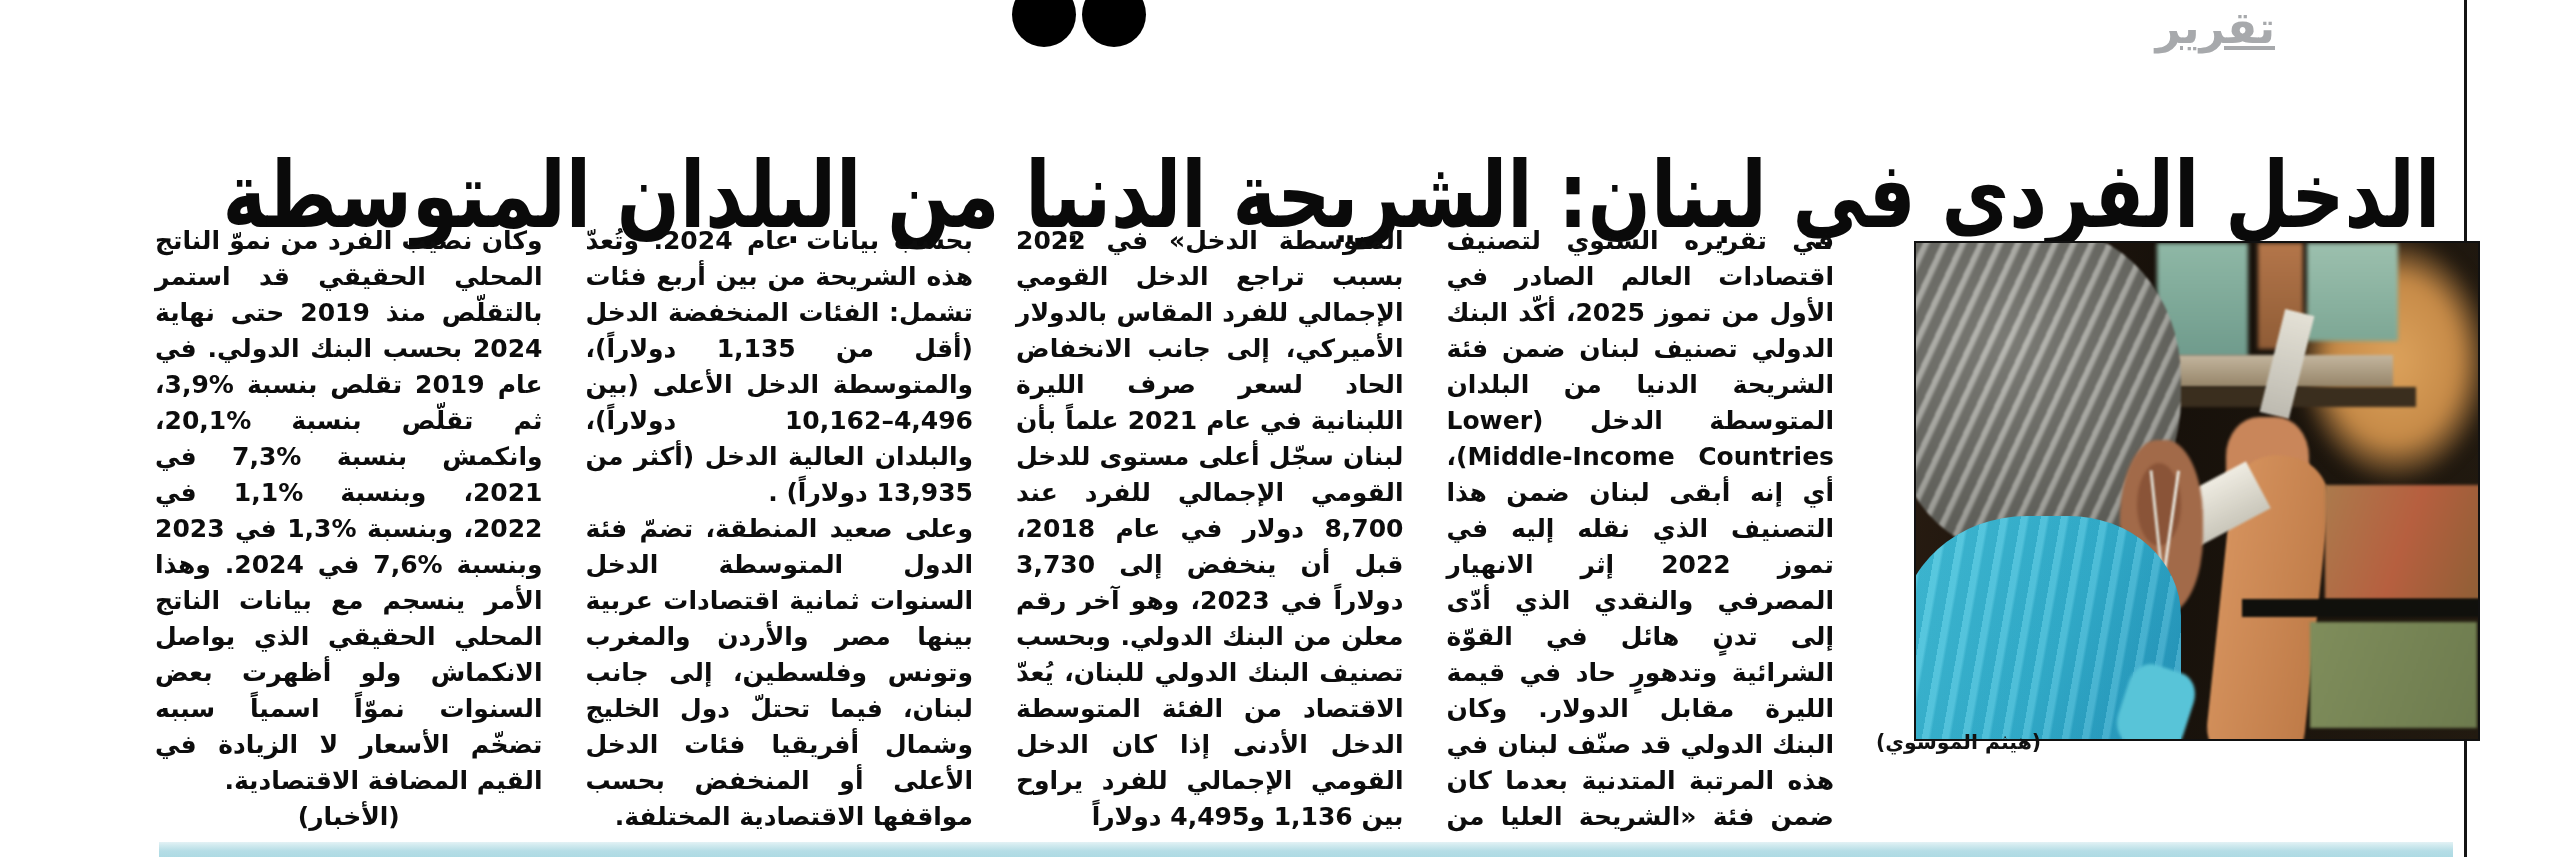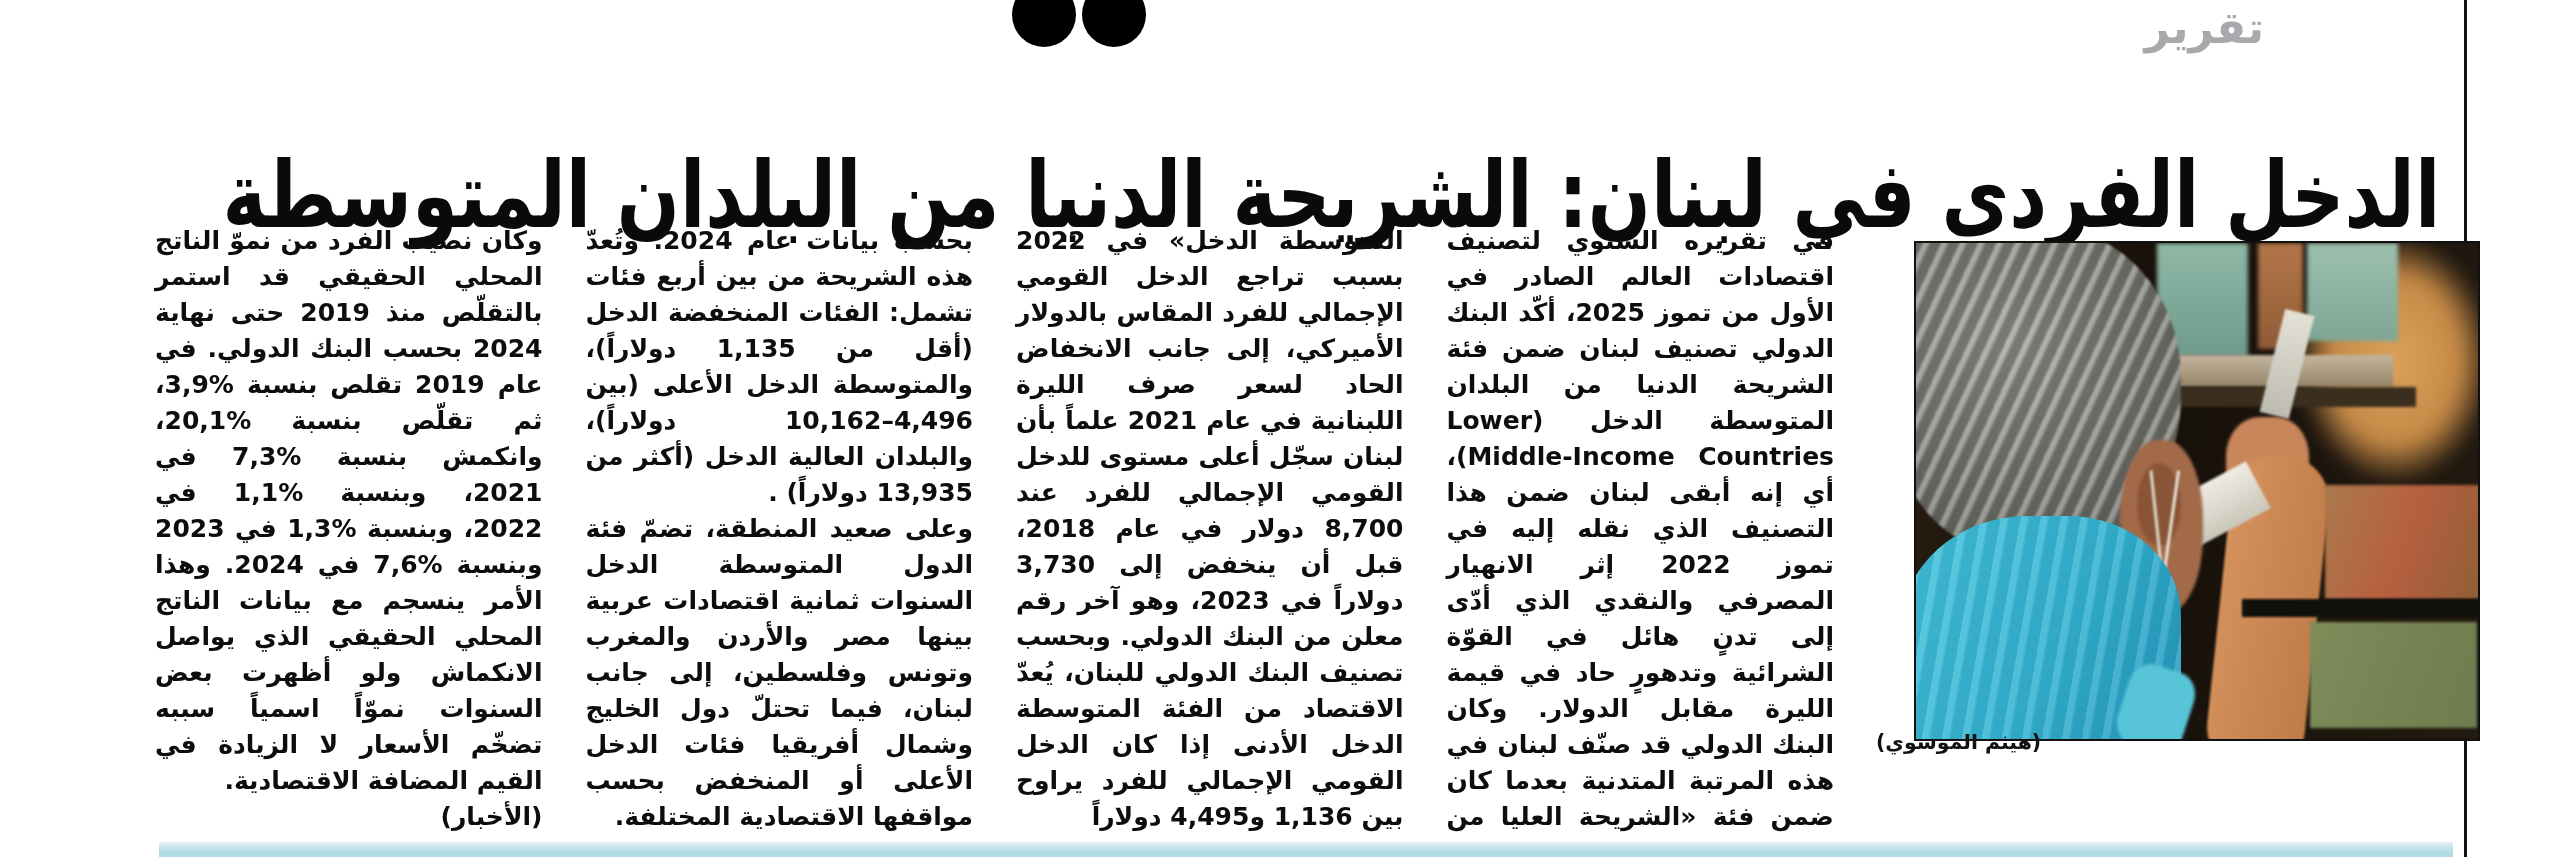--- a/index.html
+++ b/index.html
@@ -3,34 +3,34 @@
 <meta charset="utf-8">
 <style>
   html,body{margin:0;padding:0;background:#ffffff;}
   .page{position:relative;width:2576px;height:857px;background:#fff;overflow:hidden;
         font-family:"DejaVu Sans", sans-serif;direction:rtl;}
   
   .dots{position:absolute;top:-18px;left:1012px;width:133px;height:67px;}
   .dot{position:absolute;top:0;width:64px;height:65px;border-radius:50%;background:#000;}
   .dot.d1{left:0;} .dot.d2{left:70px;}
   
-  .section-label{position:absolute;top:1.5px;right:312px;font-size:44px;font-weight:bold;
-        color:#a7a9ac;letter-spacing:-0.8px;}
+  .section-label{position:absolute;top:1.5px;right:301px;font-size:44px;font-weight:bold;
+        color:#a7a9ac;letter-spacing:-0.8px;text-decoration:underline;}
   
   .headline{position:absolute;top:85px;right:136px;font-size:88px;font-weight:bold;
         color:#0a0a0a;white-space:nowrap;transform:scaleX(0.84) scaleY(1.04);
         transform-origin:right center;letter-spacing:-1.5px;}
   
   .right-rule{position:absolute;top:0;left:2464px;width:3px;height:857px;background:#141414;}
   
   .columns{position:absolute;top:223px;right:742px;width:1679px;display:flex;gap:43px;}
   .col{width:388px;font-size:25px;line-height:36px;text-align:justify;color:#0d0d0d;
        font-weight:bold;}
   .col p{margin:0;}
-  .article-credit{display:block;text-align:right;margin-top:0;}
+  .article-credit{display:block;text-align:center;margin-top:0;}
   
   .photo{position:absolute;top:229px;left:1874px;width:566px;height:500px;border:2.3px solid #111;
          box-sizing:border-box;overflow:hidden;background:linear-gradient(100deg,#2a1d12 0%,#16100a 40%,#221a10 100%);}
   .ph{position:absolute;}
   .ph-tanblur{right:-15px;top:-7.6px;width:197px;height:250px;border-radius:40%;
       background:radial-gradient(closest-side,#dca25c,#c68a47 65%,rgba(120,80,40,0));filter:blur(7.6px);}
   .ph-note-a{left:241px;top:0;width:91px;height:114px;background:linear-gradient(#8fb8a6,#6f9b8c);filter:blur(2.3px);}
   .ph-note-b{left:342px;top:0;width:45px;height:106px;background:linear-gradient(#b4764a,#8f5c36);filter:blur(2.3px);}
   .ph-note-c{left:391px;top:0;width:91px;height:98px;background:linear-gradient(#9cc0ae,#7da795);filter:blur(2.3px);}
   .ph-rail{left:227px;top:112px;width:250px;height:32px;background:linear-gradient(#c3b59e,#958468);filter:blur(1.5px);}

